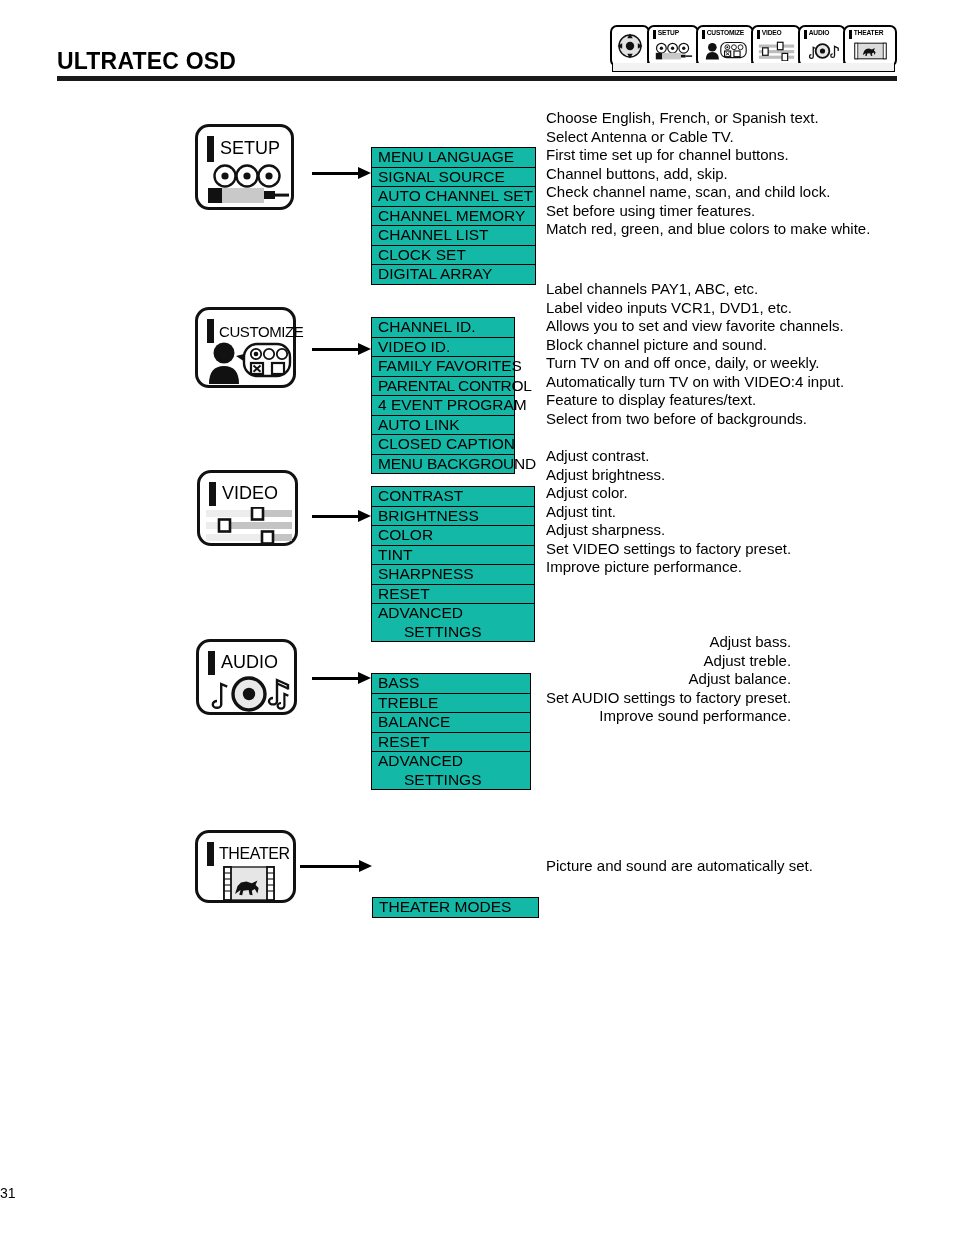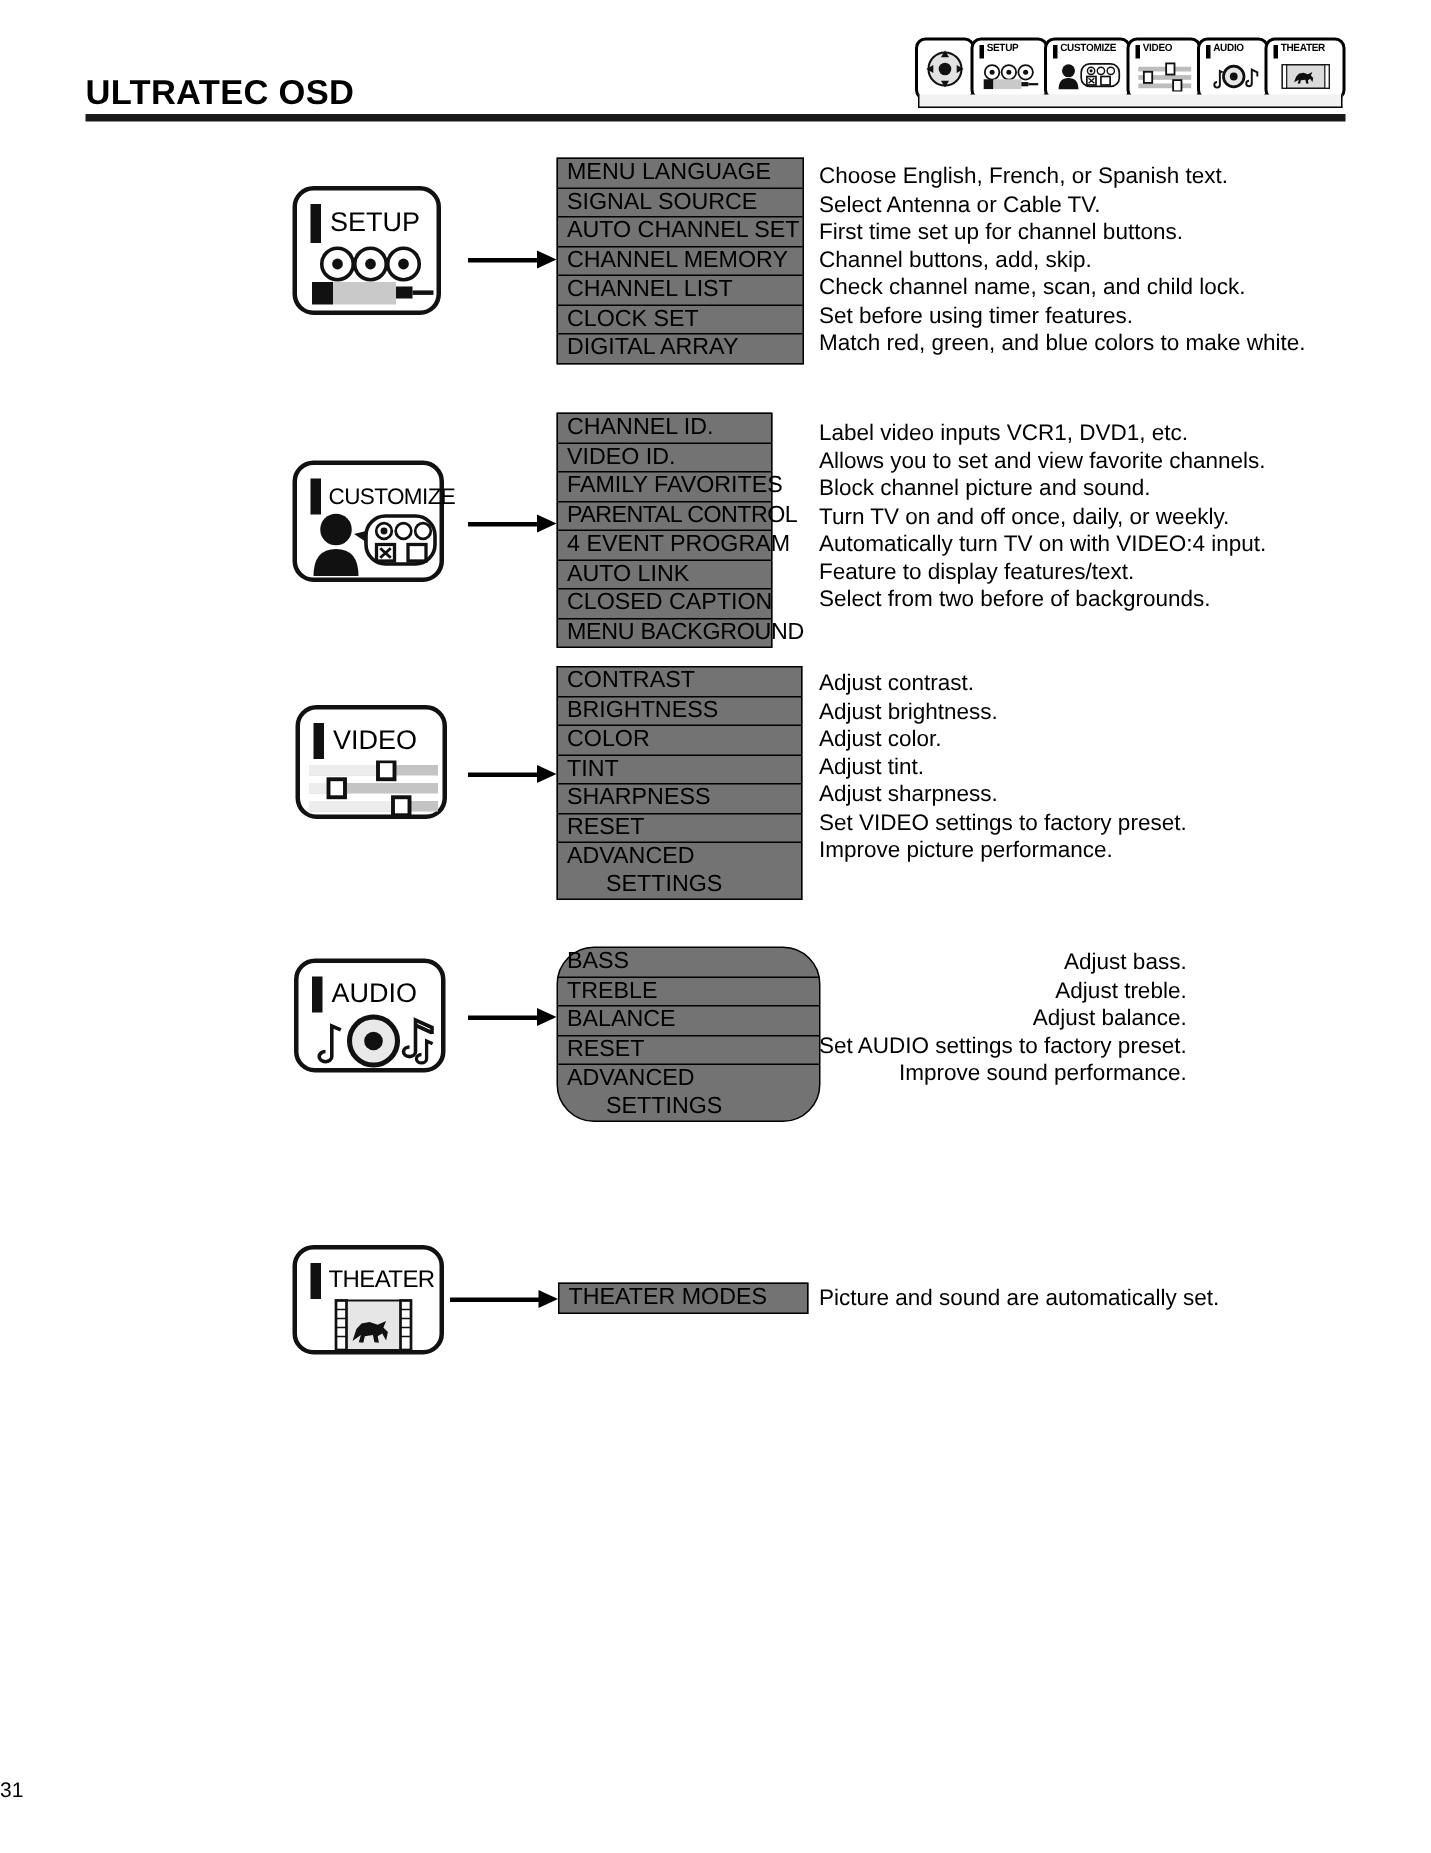--- a/index.html
+++ b/index.html
@@ -147,21 +147,22 @@
     width: 0; height: 0;
     border-top: 6px solid transparent;
     border-bottom: 6px solid transparent;
     border-left: 13px solid #000;
   }
 
   
   .menu-list {
     position: absolute;
     border: 1.5px solid #000;
-    background: #737373;
+    background: #14b8a6;
+    margin-top: 42px;
   }
   .menu-list .row {
     border-bottom: 1.5px solid #000;
     font-size: 15.5px;
     line-height: 18.5px;
     padding: 0 0 0 6px;
     white-space: nowrap;
     display: flex;
     align-items: center;
   }
@@ -370,20 +371,21 @@
     <div class="row">VIDEO ID.</div>
     <div class="row">FAMILY FAVORITES</div>
     <div class="row" style="letter-spacing:-0.35px;">PARENTAL CONTROL</div>
     <div class="row">4 EVENT PROGRAM</div>
     <div class="row">AUTO LINK</div>
     <div class="row">CLOSED CAPTION</div>
     <div class="row" style="letter-spacing:-0.2px;">MENU BACKGROUND</div>
   </div>
 
   <div class="desc-col" style="left:546px; top:280px;">
+    <div class="desc">Label channels PAY1, ABC, etc.</div>
     <div class="desc">Label video inputs VCR1, DVD1, etc.</div>
     <div class="desc">Allows you to set and view favorite channels.</div>
     <div class="desc">Block channel picture and sound.</div>
     <div class="desc">Turn TV on and off once, daily, or weekly.</div>
     <div class="desc">Automatically turn TV on with VIDEO:4 input.</div>
     <div class="desc">Feature to display features/text.</div>
     <div class="desc">Select from two before of backgrounds.</div>
   </div>
 </div>
 
@@ -451,21 +453,21 @@
         <path d="M82 29 a3.4 2.8 0 1 0 3.4 2.8 V20 l4 1.8" stroke="#111" stroke-width="2.2" fill="none"></path>
       </svg>
     </div>
   </div>
 
   <div class="arrow" style="left:312px; top:670px; width:59px; height:16px;">
     <div class="shaft" style="width:47px;"></div>
     <div class="head" style="left:46px;"></div>
   </div>
 
-  <div class="menu-list" style="left:371px; top:631px; width:176px;border-radius:25px;">
+  <div class="menu-list" style="left:371px; top:631px; width:160px;">
     <div class="row">BASS</div>
     <div class="row">TREBLE</div>
     <div class="row">BALANCE</div>
     <div class="row">RESET</div>
     <div class="row tall">
       <span>ADVANCED</span>
       <span class="sub">SETTINGS</span>
     </div>
   </div>
 

